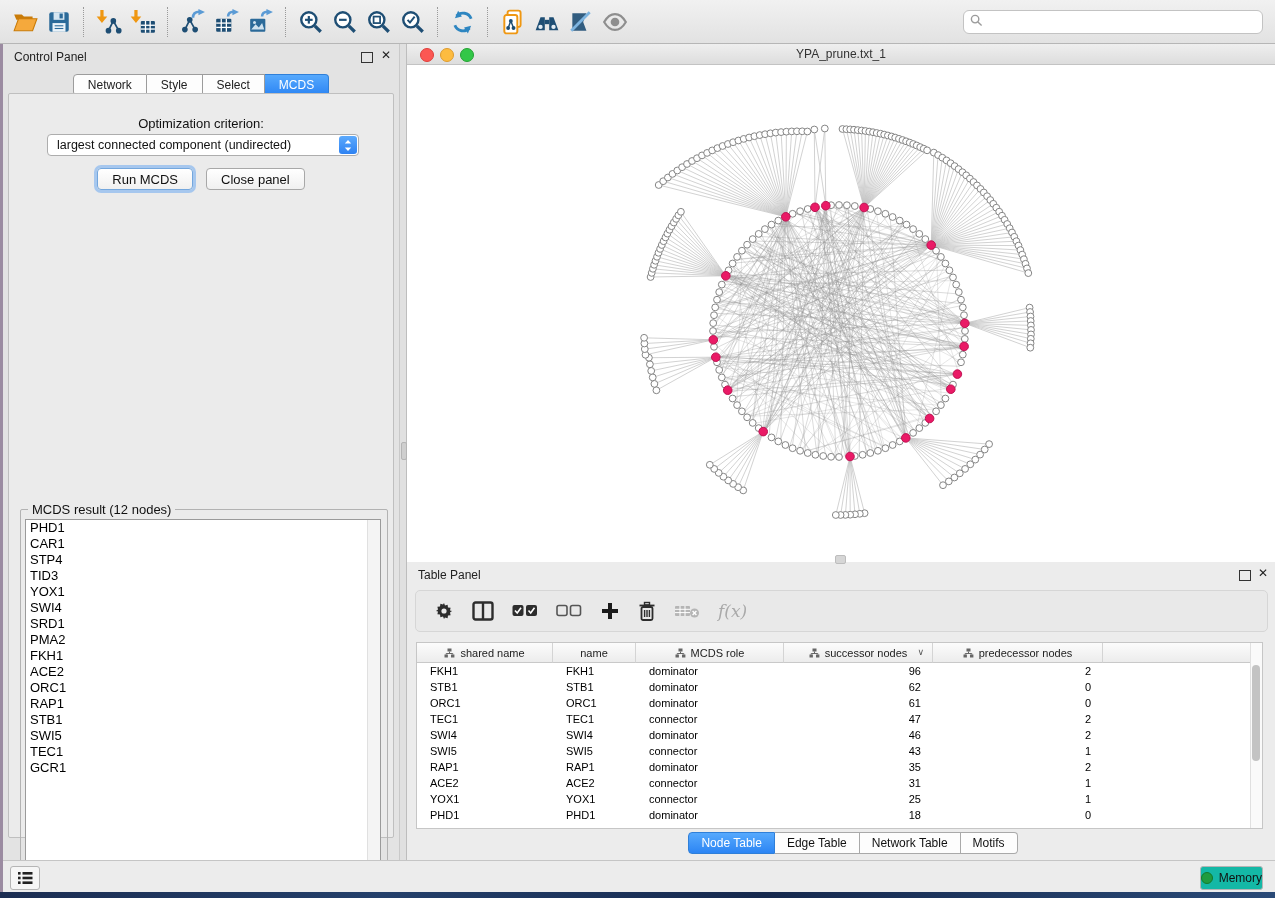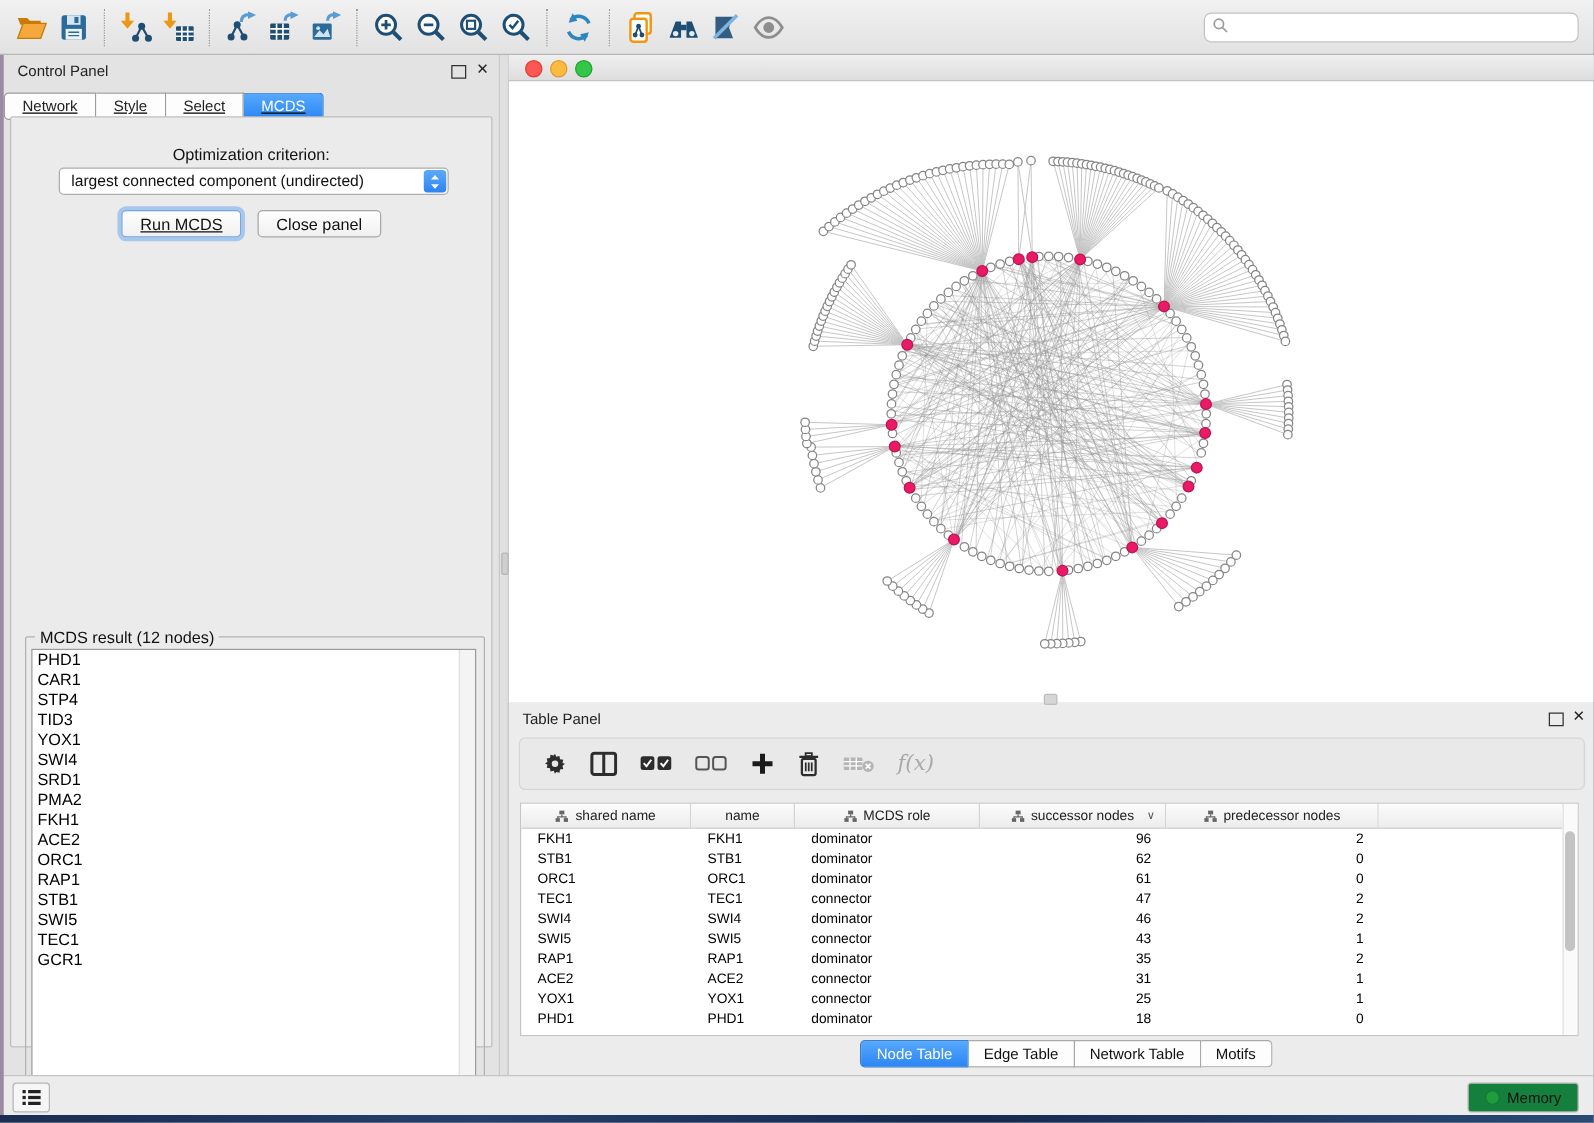--- a/index.html
+++ b/index.html
@@ -20,38 +20,38 @@
   #search-input{width:268px;height:22px;border:1px solid #c3c3c3;border-radius:6px;
     background:#fff;padding:0 6px 0 24px;font-size:12px;outline:none;}
   #search-glass{position:absolute;left:7px;top:4px;width:13px;height:13px;}
   
   #control-panel{position:absolute;left:3px;top:44px;width:397px;height:816px;
     background:#e3e3e3;border-right:1px solid #c9c9c9;box-sizing:border-box;}
   .panel-head{position:relative;height:26px;}
   .panel-title{position:absolute;left:11px;top:6px;font-size:12px;color:#222;}
   .float-ico{position:absolute;top:8px;width:10px;height:9px;border:1.6px solid #333;background:transparent;}
   .close-ico{position:absolute;top:4px;font-size:12px;font-weight:bold;color:#222;}
-  #cp-tabs{position:absolute;left:0;top:30px;width:100%;display:flex;justify-content:flex-start;text-decoration:underline;}
+  #cp-tabs{position:absolute;left:0;top:30px;width:100%;display:flex;justify-content:center;}
   .cp-tab{height:20px;line-height:20px;padding:0 14px;font-size:12px;background:#fdfdfd;
     border:1px solid #9c9c9c;border-left:none;color:#222;}
   .cp-tab:first-child{border-left:1px solid #9c9c9c;border-radius:4px 0 0 4px;}
   .cp-tab:last-child{border-radius:0 4px 4px 0;}
   .cp-tab.active{background:linear-gradient(#56a9fd,#2c85f4);color:#fff;border-color:#2f7fd8;}
   #cp-content{position:absolute;left:5px;top:49px;width:386px;height:745px;
     background:#ebebeb;border:1px solid #bfbfbf;border-radius:2px;box-sizing:border-box;}
   #opt-label{position:absolute;left:0;top:22px;width:100%;text-align:center;font-size:13px;color:#111;}
   #opt-select{position:absolute;left:38px;top:40px;width:312px;height:22px;background:#fff;
     border:1px solid #adadad;border-radius:4px;box-sizing:border-box;cursor:default;}
   #opt-select .sel-text{position:absolute;left:9px;top:3px;font-size:12.5px;color:#111;white-space:nowrap;}
   #opt-select .stepper{position:absolute;right:1px;top:1px;width:18px;height:18px;border-radius:3px;
     background:linear-gradient(#5caafd,#2e82f2);display:flex;align-items:center;justify-content:center;}
   .btn-row{position:absolute;left:0;top:74px;width:100%;display:flex;justify-content:center;gap:13px;}
   .mac-btn{height:22px;padding:0 14px;background:linear-gradient(#ffffff,#f0f0f0);
     border:1px solid #a8a8a8;border-radius:4px;font-size:13px;color:#111;cursor:default;}
-  .mac-btn.focused{box-shadow:0 0 0 3px rgba(110,170,240,.55);border-color:#74a7dd;text-decoration:underline;}
+  .mac-btn.focused{box-shadow:0 0 0 3px rgba(110,170,240,.55);border-color:#74a7dd;}
   #result-box{position:absolute;left:11px;top:415px;width:366px;height:371px;
     border:1px solid #b2b2b2;border-radius:2px;}
   #result-legend{position:absolute;left:7px;top:-8px;background:#ebebeb;padding:0 4px;
     font-size:13px;color:#111;}
   #result-list{position:absolute;left:4px;top:9px;width:356px;height:356px;background:#fff;
     border:1px solid #9a9a9a;box-sizing:border-box;overflow:hidden;}
   #result-scroll{position:absolute;right:0;top:0;width:12px;height:100%;background:#f4f4f4;
     border-left:1px solid #e0e0e0;}
   .result-item{font-size:13px;color:#000;line-height:16px;padding-left:4px;}
   
@@ -92,21 +92,21 @@
   .tp-tab{height:20px;line-height:20px;padding:0 12px;font-size:12px;background:#fdfdfd;
     border:1px solid #a9a9a9;border-left:none;color:#111;}
   .tp-tab:first-child{border-left:1px solid #a9a9a9;border-radius:4px 0 0 4px;margin-left:24px;}
   .tp-tab:last-child{border-radius:0 4px 4px 0;}
   .tp-tab.active{background:linear-gradient(#56a9fd,#2c85f4);color:#fff;border-color:#2f7fd8;}
   
   #status-bar{position:absolute;left:0;top:860px;width:1275px;height:32px;background:#ececec;
     border-top:1px solid #c5c5c5;box-sizing:border-box;}
   #list-btn{position:absolute;left:10px;top:5px;width:28px;height:22px;background:#f6f6f6;
     border:1px solid #b5b5b5;border-radius:3px;display:flex;align-items:center;justify-content:center;}
-  #memory-btn{position:absolute;right:12px;top:5px;height:22px;padding:0 13px;background:#15803d;
+  #memory-btn{position:absolute;right:12px;top:5px;height:22px;padding:0 0;background:#14b8a6;
     border:1px solid #b5b5b5;border-radius:3px;display:flex;align-items:center;gap:6px;
     font-size:12px;color:#111;}
   #mem-dot{width:10px;height:10px;border-radius:50%;background:#1f9c3f;border:1px solid #137a2d;}
 </style>
 </head>
 <body>
 
 <div id="app">
 
   <div id="toolbar">
@@ -317,20 +317,21 @@
         </div>
       </div>
     </div>
   </div>
 
   <div id="network-window">
     <div id="net-titlebar">
       <span class="tl" style="left:13px;background:#fc5753;border:1px solid #df3e3a;"></span>
       <span class="tl" style="left:33px;background:#fdbc40;border:1px solid #de9b2d;"></span>
       <span class="tl" style="left:53px;background:#33c748;border:1px solid #24a233;"></span>
+      <span id="net-title">YPA_prune.txt_1</span>
     </div>
     <svg id="graph-svg" width="867" height="496" viewBox="0 0 867 496">
         <line x1="378.8" y1="151.8" x2="524.6" y2="351.4" stroke="#8f8f8f" stroke-opacity="0.4" stroke-width="0.8"></line>
         <line x1="378.8" y1="151.8" x2="507.7" y2="366.7" stroke="#8f8f8f" stroke-opacity="0.4" stroke-width="0.8"></line>
         <line x1="378.8" y1="151.8" x2="497.4" y2="373.7" stroke="#8f8f8f" stroke-opacity="0.4" stroke-width="0.8"></line>
         <line x1="378.8" y1="151.8" x2="491.3" y2="377.2" stroke="#8f8f8f" stroke-opacity="0.4" stroke-width="0.8"></line>
         <line x1="378.8" y1="151.8" x2="471.2" y2="385.7" stroke="#8f8f8f" stroke-opacity="0.4" stroke-width="0.8"></line>
         <line x1="378.8" y1="151.8" x2="460.4" y2="388.8" stroke="#8f8f8f" stroke-opacity="0.4" stroke-width="0.8"></line>
         <line x1="378.8" y1="151.8" x2="438.7" y2="391.8" stroke="#8f8f8f" stroke-opacity="0.4" stroke-width="0.8"></line>
         <line x1="378.8" y1="151.8" x2="418.8" y2="391.3" stroke="#8f8f8f" stroke-opacity="0.4" stroke-width="0.8"></line>

